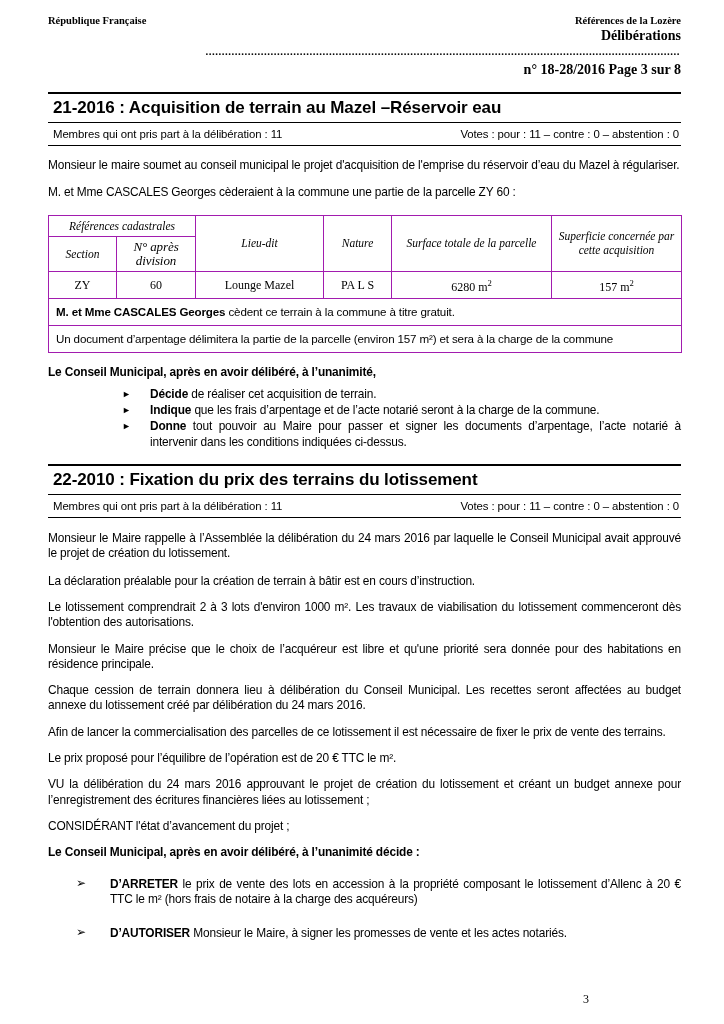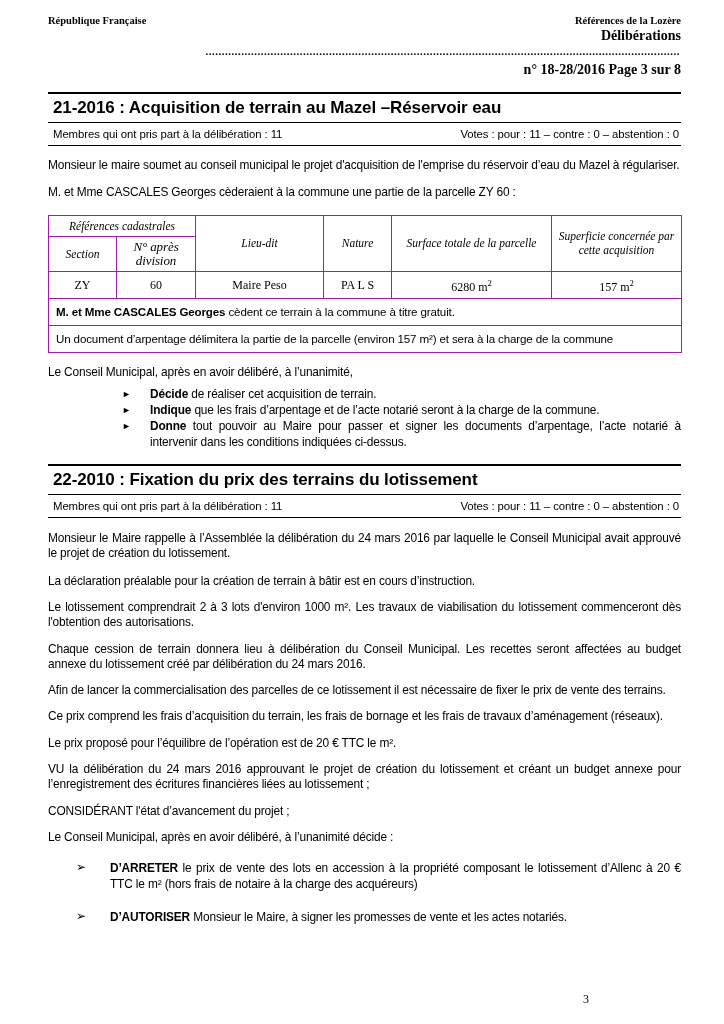--- a/index.html
+++ b/index.html
@@ -95,21 +95,21 @@
   p.para {
     font-size: 11.9px;
     line-height: 15.3px;
     text-align: justify;
     margin: 13px 0 0 0;
     letter-spacing: -0.15px;
   }
   p.para.tight { margin-top: 11px; }
   p.para.gap   { margin-top: 12px; }
   p.bold {
-    font-weight: normal;
+    font-weight: bold;
   }
 
   
   table.cad {
     border-collapse: collapse;
     width: 633px;
     margin-top: 14px;
     table-layout: fixed;
   }
   table.cad td {
@@ -247,21 +247,21 @@
             <td rowspan="2">Surface totale de la parcelle</td>
             <td rowspan="2">Superficie concernée par cette acquisition</td>
           </tr>
           <tr>
             <td>Section</td>
             <td class="small">N° après division</td>
           </tr>
           <tr>
             <td class="val">ZY</td>
             <td class="val">60</td>
-            <td class="val">Maire Peso</td>
+            <td class="val">Lounge Mazel</td>
             <td class="val">PA L S</td>
             <td class="val"><span>6280 m</span><span class="sup">2</span></td>
             <td class="val"><span>157 m</span><span class="sup">2</span></td>
           </tr>
           <tr>
             <td class="note" colspan="6"><b>M. et Mme CASCALES Georges</b><span> cèdent ce terrain à la commune à titre gratuit.</span></td>
           </tr>
           <tr>
             <td class="note" colspan="6">Un document d’arpentage délimitera la partie de la parcelle (environ 157 m²) et sera à la charge de la commune</td>
           </tr>
@@ -292,23 +292,23 @@
       <div class="sec-rule-mid"></div>
       <div class="sec-votes">
         <span>Membres qui ont pris part à la délibération : 11</span>
         <span>Votes : pour : 11 – contre : 0 – abstention : 0</span>
       </div>
       <div class="sec-rule-bottom"></div>
 
       <p class="para">Monsieur le Maire rappelle à l’Assemblée la délibération du 24 mars 2016 par laquelle le Conseil Municipal avait approuvé le projet de création du lotissement.</p>
       <p class="para gap">La déclaration préalable pour la création de terrain à bâtir est en cours d’instruction.</p>
       <p class="para tight">Le lotissement comprendrait 2 à 3 lots d'environ 1000 m². Les travaux de viabilisation du lotissement commenceront dès l'obtention des autorisations.</p>
+      <p class="para tight">Monsieur le Maire précise que le choix de l’acquéreur est libre et qu'une priorité sera donnée pour des habitations en résidence principale.</p>
       <p class="para tight">Chaque cession de terrain donnera lieu à délibération du Conseil Municipal. Les recettes seront affectées au budget annexe du lotissement créé par délibération du 24 mars 2016.</p>
       <p class="para tight">Afin de lancer la commercialisation des parcelles de ce lotissement il est nécessaire de fixer le prix de vente des terrains.</p>
-      <p class="para tight">Ce prix comprend les frais d’acquisition du terrain, les frais de bornage et les frais de travaux d’aménagement (réseaux).</p>
       <p class="para tight">Le prix proposé pour l’équilibre de l’opération est de 20 € TTC le m².</p>
       <p class="para tight">VU la délibération du 24 mars 2016 approuvant le projet de création du lotissement et créant un budget annexe pour l’enregistrement des écritures financières liées au lotissement ;</p>
       <p class="para tight">CONSIDÉRANT l'état d’avancement du projet ;</p>
 
       <p class="para bold tight">Le Conseil Municipal, après en avoir délibéré, à l’unanimité décide :</p>
 
       <ul class="arrow">
         <li>
           <span class="arrow-mark">➢</span>
           <b>D’ARRETER</b><span> le prix de vente des lots en accession à la propriété composant le lotissement d’Allenc à 20 € TTC le m² (hors frais de notaire à la charge des acquéreurs)</span>

